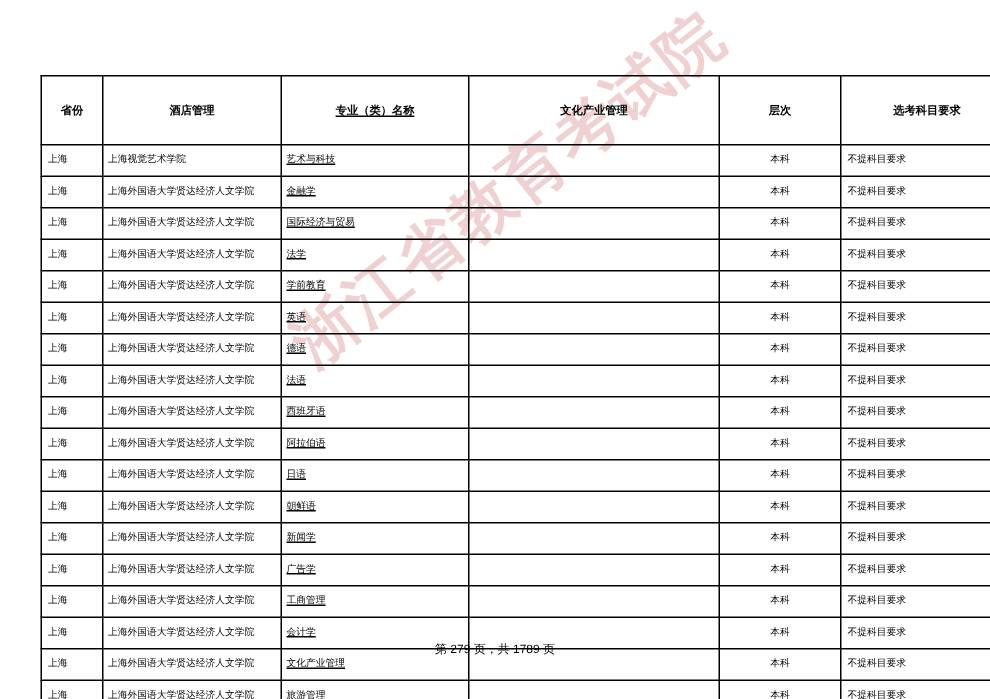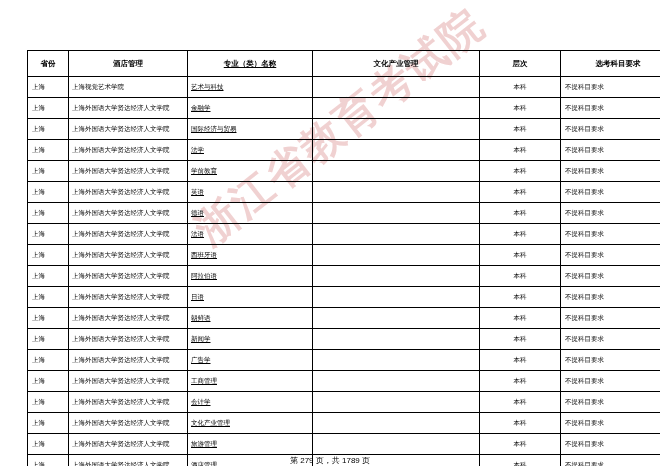--- a/index.html
+++ b/index.html
@@ -59,42 +59,41 @@
     vertical-align: middle;
     color: #000;
     font-weight: normal;
     background: transparent;
   }
   table.main thead th {
     text-align: center;
     font-size: 7.5px;
     font-weight: bold;
     height: 13px;
-    padding: 6px 3px;
+    padding: 16px 3px;
   }
   .c-prov { width: 34px; text-align: center; }
   .c-school { width: 112px; text-align: left; }
   .c-major { width: 118px; text-align: left; text-decoration: underline; }
   .c-contain { width: 160px; text-align: left; }
   .c-level { width: 74px; text-align: center; }
   .c-req { width: 108px; text-align: left; }
   tbody td.c-prov { text-align: left; padding-left: 4px; }
   tbody td.c-level { text-align: center; }
   tbody td.c-req { text-align: left; padding-left: 4px; }
   tbody tr { height: 21px; }
   .footer {
     position: absolute;
     left: 0;
     top: 427px;
     width: 660px;
     text-align: center;
     font-size: 8px;
     color: #000;
     font-family: "Liberation Sans", sans-serif;
-    margin-top: 28px;
   }
 </style>
 </head>
 <body>
 
 <div class="page">
 
   <div class="watermark">浙江省教育考试院</div>
 
   <table class="main">

